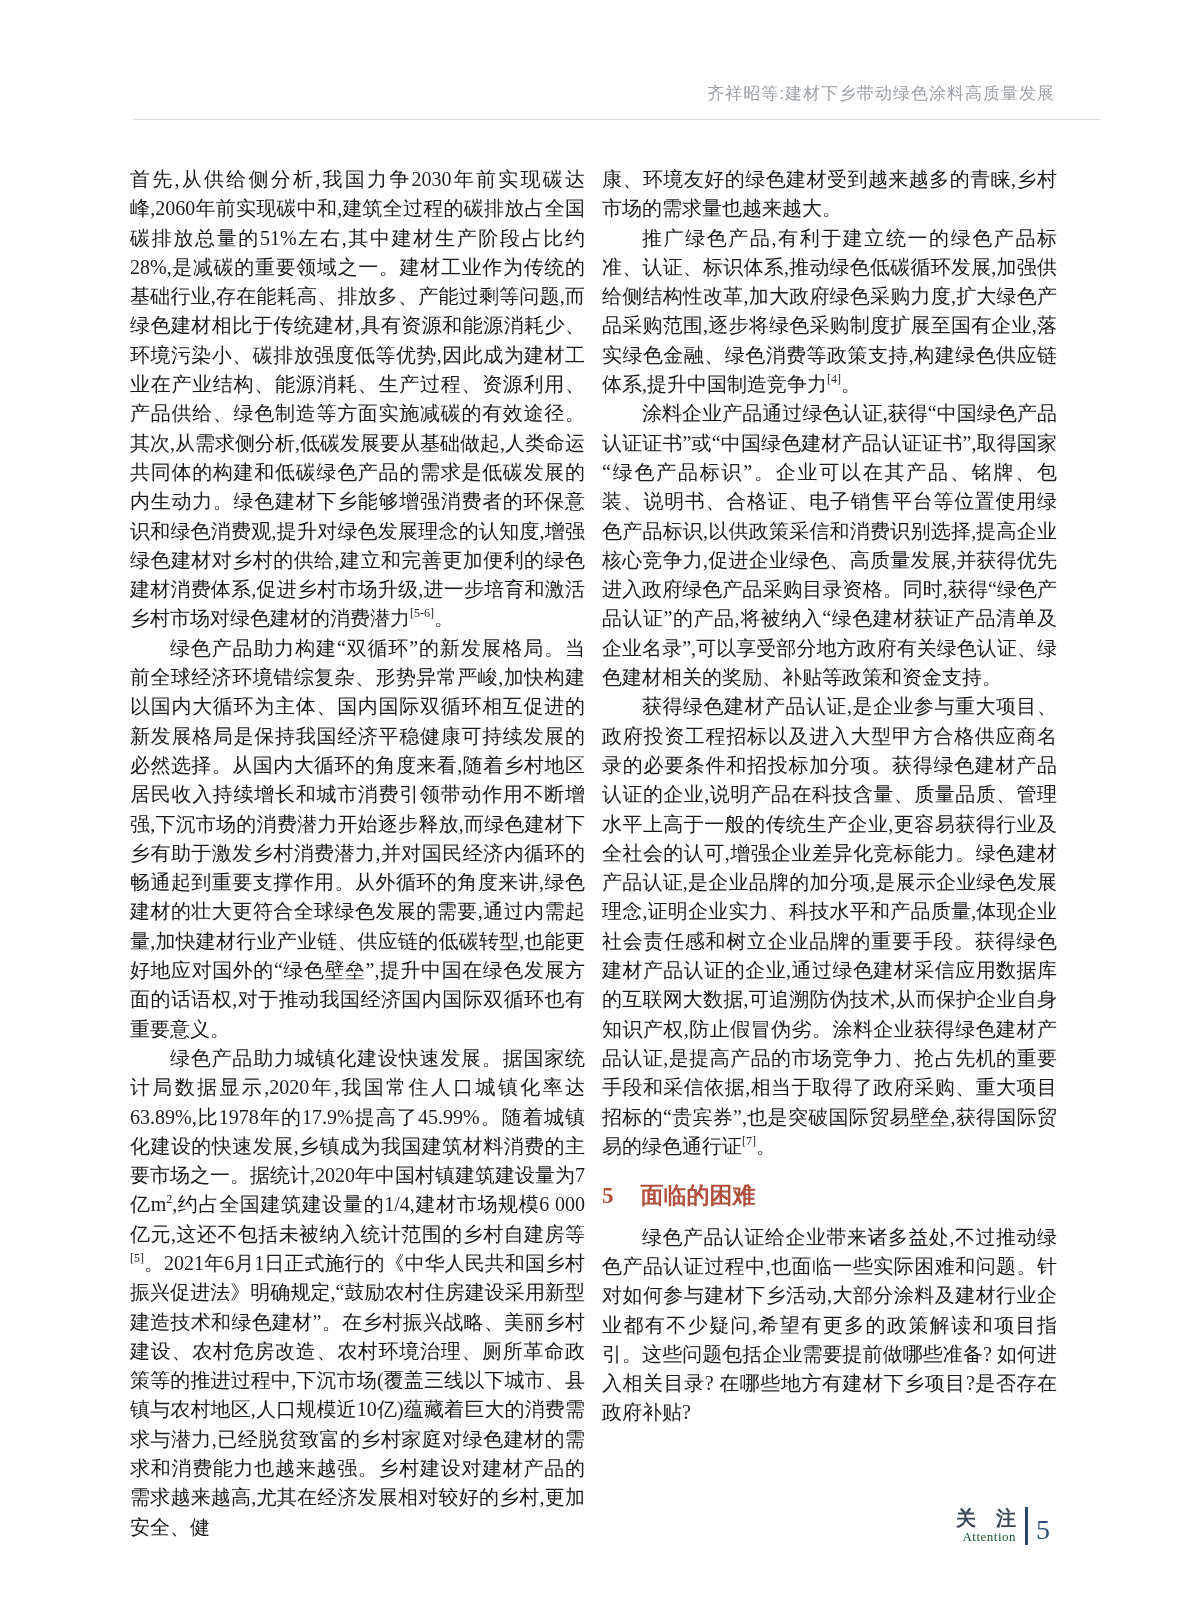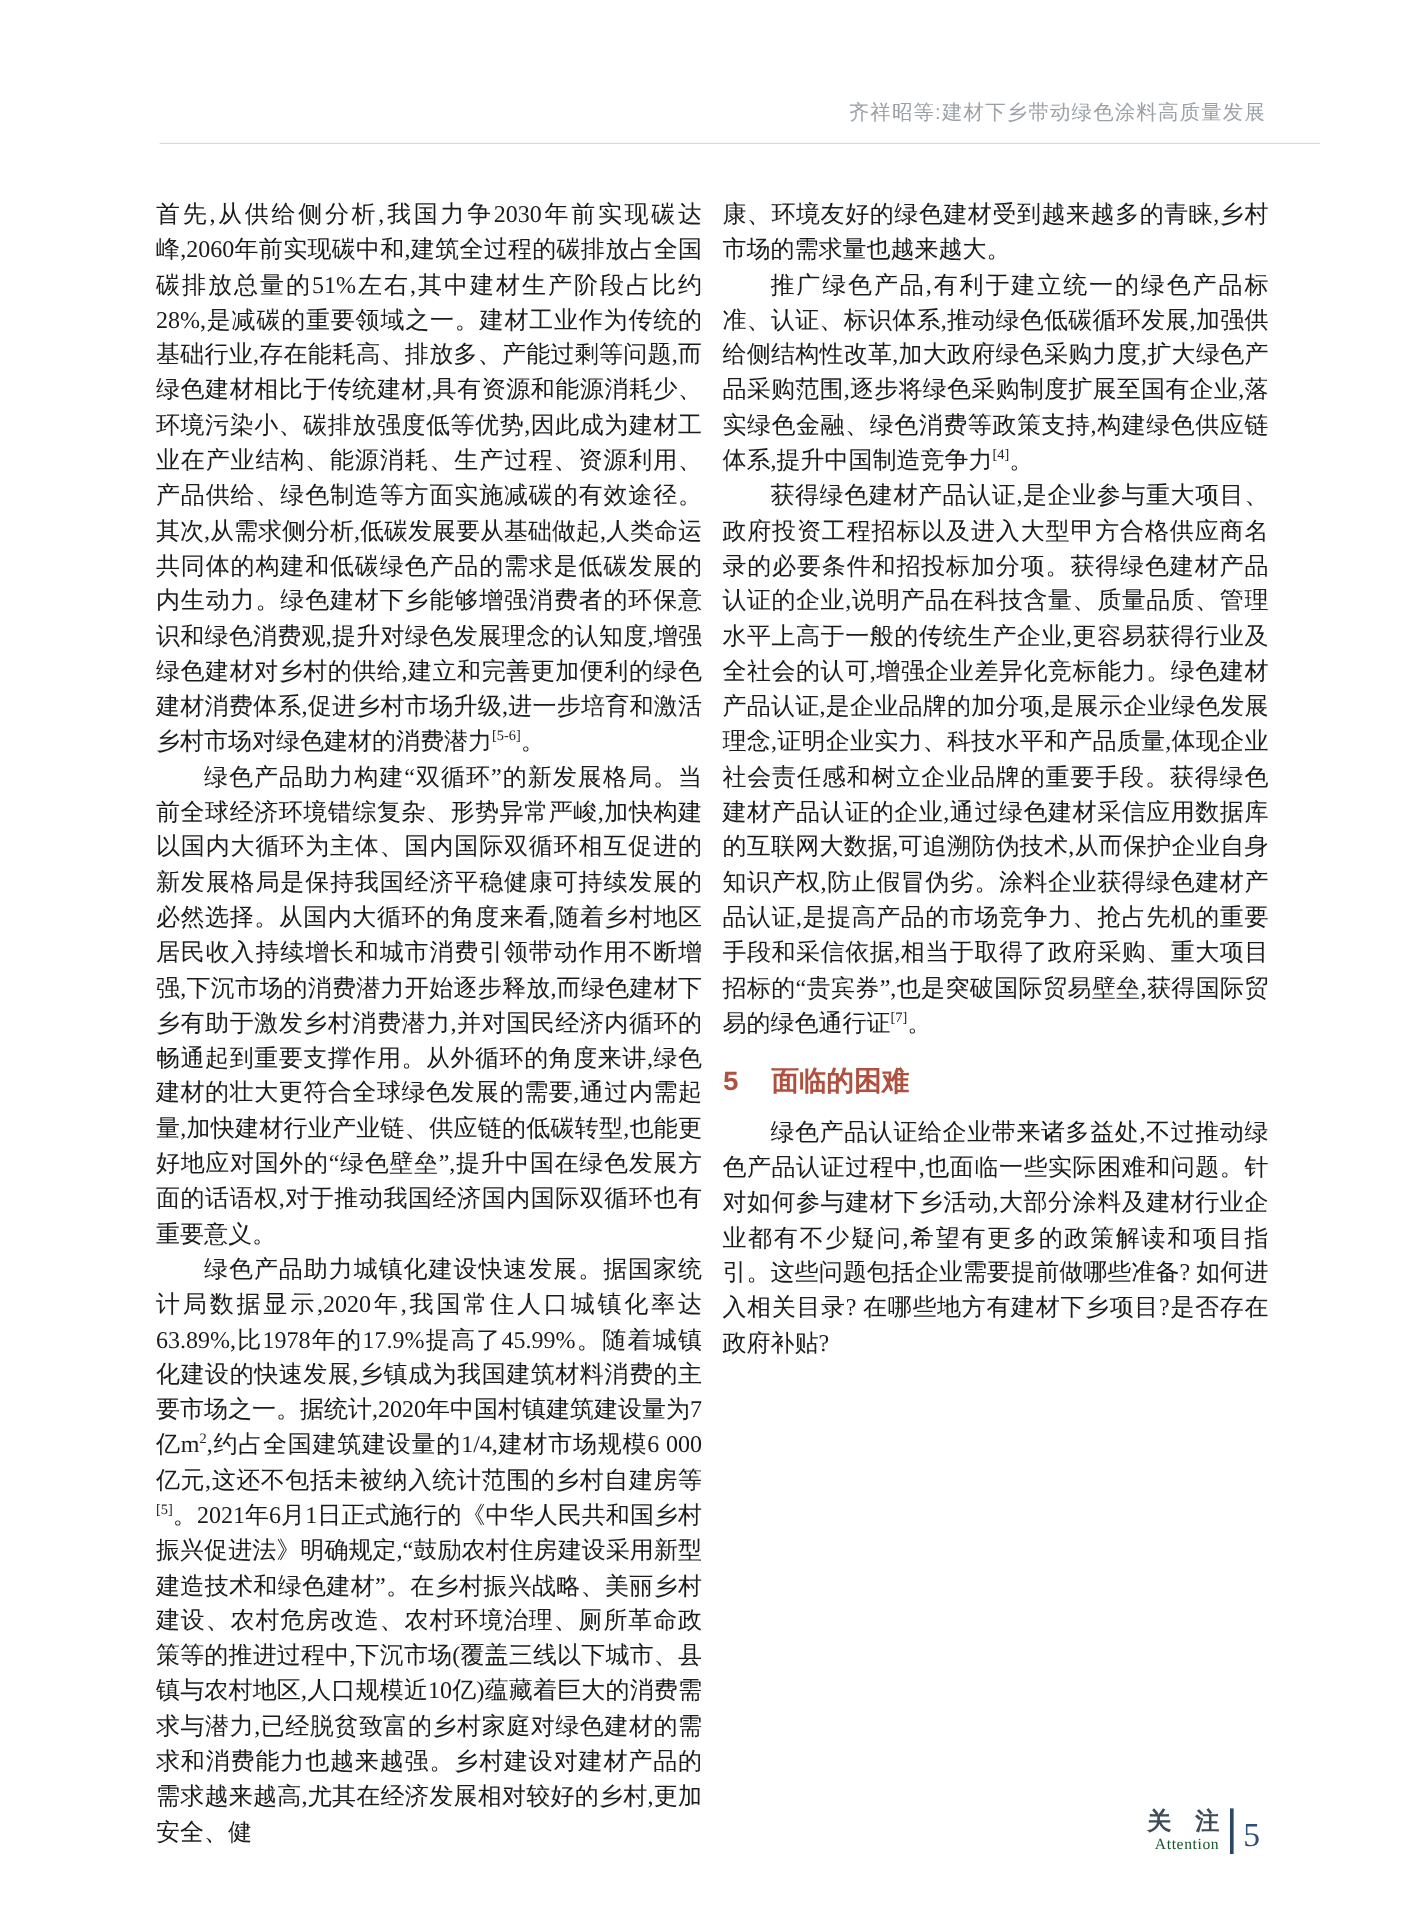--- a/index.html
+++ b/index.html
@@ -41,21 +41,21 @@
   }
   .para{margin:0;}
   .para.indent{text-indent:2em;font-family:Liberation Serif, serif;}
   .para sup{
     font-size:0.6em;
     line-height:0;
     vertical-align:super;
   }
   .section-heading{
     margin:21px 0 13px 0;
-    font-family:Liberation Mono, monospace;
+    font-family:Liberation Serif, serif;
     font-size:23px;
     font-weight:bold;
     color:var(--accent,#b0503e);
     line-height:1.2;
     text-indent:0;
   }
   .section-heading .sec-num{margin-right:27px;}
   
   .page-footer{
     position:absolute;
@@ -108,20 +108,21 @@
     <div class="col">
         <p class="para"><span>首先,从供给侧分析,我国力争2030年前实现碳达峰,2060年前实现碳中和,建筑全过程的碳排放占全国碳排放总量的51%左右,其中建材生产阶段占比约28%,是减碳的重要领域之一。建材工业作为传统的基础行业,存在能耗高、排放多、产能过剩等问题,而绿色建材相比于传统建材,具有资源和能源消耗少、环境污染小、碳排放强度低等优势,因此成为建材工业在产业结构、能源消耗、生产过程、资源利用、产品供给、绿色制造等方面实施减碳的有效途径。其次,从需求侧分析,低碳发展要从基础做起,人类命运共同体的构建和低碳绿色产品的需求是低碳发展的内生动力。绿色建材下乡能够增强消费者的环保意识和绿色消费观,提升对绿色发展理念的认知度,增强绿色建材对乡村的供给,建立和完善更加便利的绿色建材消费体系,促进乡村市场升级,进一步培育和激活乡村市场对绿色建材的消费潜力</span><sup>[5-6]</sup><span>。</span></p>
         <p class="para indent"><span>绿色产品助力构建“双循环”的新发展格局。当前全球经济环境错综复杂、形势异常严峻,加快构建以国内大循环为主体、国内国际双循环相互促进的新发展格局是保持我国经济平稳健康可持续发展的必然选择。从国内大循环的角度来看,随着乡村地区居民收入持续增长和城市消费引领带动作用不断增强,下沉市场的消费潜力开始逐步释放,而绿色建材下乡有助于激发乡村消费潜力,并对国民经济内循环的畅通起到重要支撑作用。从外循环的角度来讲,绿色建材的壮大更符合全球绿色发展的需要,通过内需起量,加快建材行业产业链、供应链的低碳转型,也能更好地应对国外的“绿色壁垒”,提升中国在绿色发展方面的话语权,对于推动我国经济国内国际双循环也有重要意义。</span></p>
         <p class="para indent"><span>绿色产品助力城镇化建设快速发展。据国家统计局数据显示,2020年,我国常住人口城镇化率达63.89%,比1978年的17.9%提高了45.99%。随着城镇化建设的快速发展,乡镇成为我国建筑材料消费的主要市场之一。据统计,2020年中国村镇建筑建设量为7亿m</span><sup>2</sup><span>,约占全国建筑建设量的1/4,建材市场规模6 000亿元,这还不包括未被纳入统计范围的乡村自建房等</span><sup>[5]</sup><span>。2021年6月1日正式施行的《中华人民共和国乡村振兴促进法》明确规定,“鼓励农村住房建设采用新型建造技术和绿色建材”。在乡村振兴战略、美丽乡村建设、农村危房改造、农村环境治理、厕所革命政策等的推进过程中,下沉市场(覆盖三线以下城市、县镇与农村地区,人口规模近10亿)蕴藏着巨大的消费需求与潜力,已经脱贫致富的乡村家庭对绿色建材的需求和消费能力也越来越强。乡村建设对建材产品的需求越来越高,尤其在经济发展相对较好的乡村,更加安全、健</span></p>
       </div>
 
     <div class="col">
       <div>
           <p class="para"><span>康、环境友好的绿色建材受到越来越多的青睐,乡村市场的需求量也越来越大。</span></p>
           <p class="para indent"><span>推广绿色产品,有利于建立统一的绿色产品标准、认证、标识体系,推动绿色低碳循环发展,加强供给侧结构性改革,加大政府绿色采购力度,扩大绿色产品采购范围,逐步将绿色采购制度扩展至国有企业,落实绿色金融、绿色消费等政策支持,构建绿色供应链体系,提升中国制造竞争力</span><sup>[4]</sup><span>。</span></p>
+          <p class="para indent"><span>涂料企业产品通过绿色认证,获得“中国绿色产品认证证书”或“中国绿色建材产品认证证书”,取得国家“绿色产品标识”。企业可以在其产品、铭牌、包装、说明书、合格证、电子销售平台等位置使用绿色产品标识,以供政策采信和消费识别选择,提高企业核心竞争力,促进企业绿色、高质量发展,并获得优先进入政府绿色产品采购目录资格。同时,获得“绿色产品认证”的产品,将被纳入“绿色建材获证产品清单及企业名录”,可以享受部分地方政府有关绿色认证、绿色建材相关的奖励、补贴等政策和资金支持。</span></p>
           <p class="para indent"><span>获得绿色建材产品认证,是企业参与重大项目、政府投资工程招标以及进入大型甲方合格供应商名录的必要条件和招投标加分项。获得绿色建材产品认证的企业,说明产品在科技含量、质量品质、管理水平上高于一般的传统生产企业,更容易获得行业及全社会的认可,增强企业差异化竞标能力。绿色建材产品认证,是企业品牌的加分项,是展示企业绿色发展理念,证明企业实力、科技水平和产品质量,体现企业社会责任感和树立企业品牌的重要手段。获得绿色建材产品认证的企业,通过绿色建材采信应用数据库的互联网大数据,可追溯防伪技术,从而保护企业自身知识产权,防止假冒伪劣。涂料企业获得绿色建材产品认证,是提高产品的市场竞争力、抢占先机的重要手段和采信依据,相当于取得了政府采购、重大项目招标的“贵宾券”,也是突破国际贸易壁垒,获得国际贸易的绿色通行证</span><sup>[7]</sup><span>。</span></p>
         </div>
 
       <h2 class="section-heading">
         <span class="sec-num">5</span><span class="sec-title">面临的困难</span>
       </h2>
 
       <div>
           <p class="para indent"><span>绿色产品认证给企业带来诸多益处,不过推动绿色产品认证过程中,也面临一些实际困难和问题。针对如何参与建材下乡活动,大部分涂料及建材行业企业都有不少疑问,希望有更多的政策解读和项目指引。这些问题包括企业需要提前做哪些准备? 如何进入相关目录? 在哪些地方有建材下乡项目?是否存在政府补贴?</span></p>
         </div>

